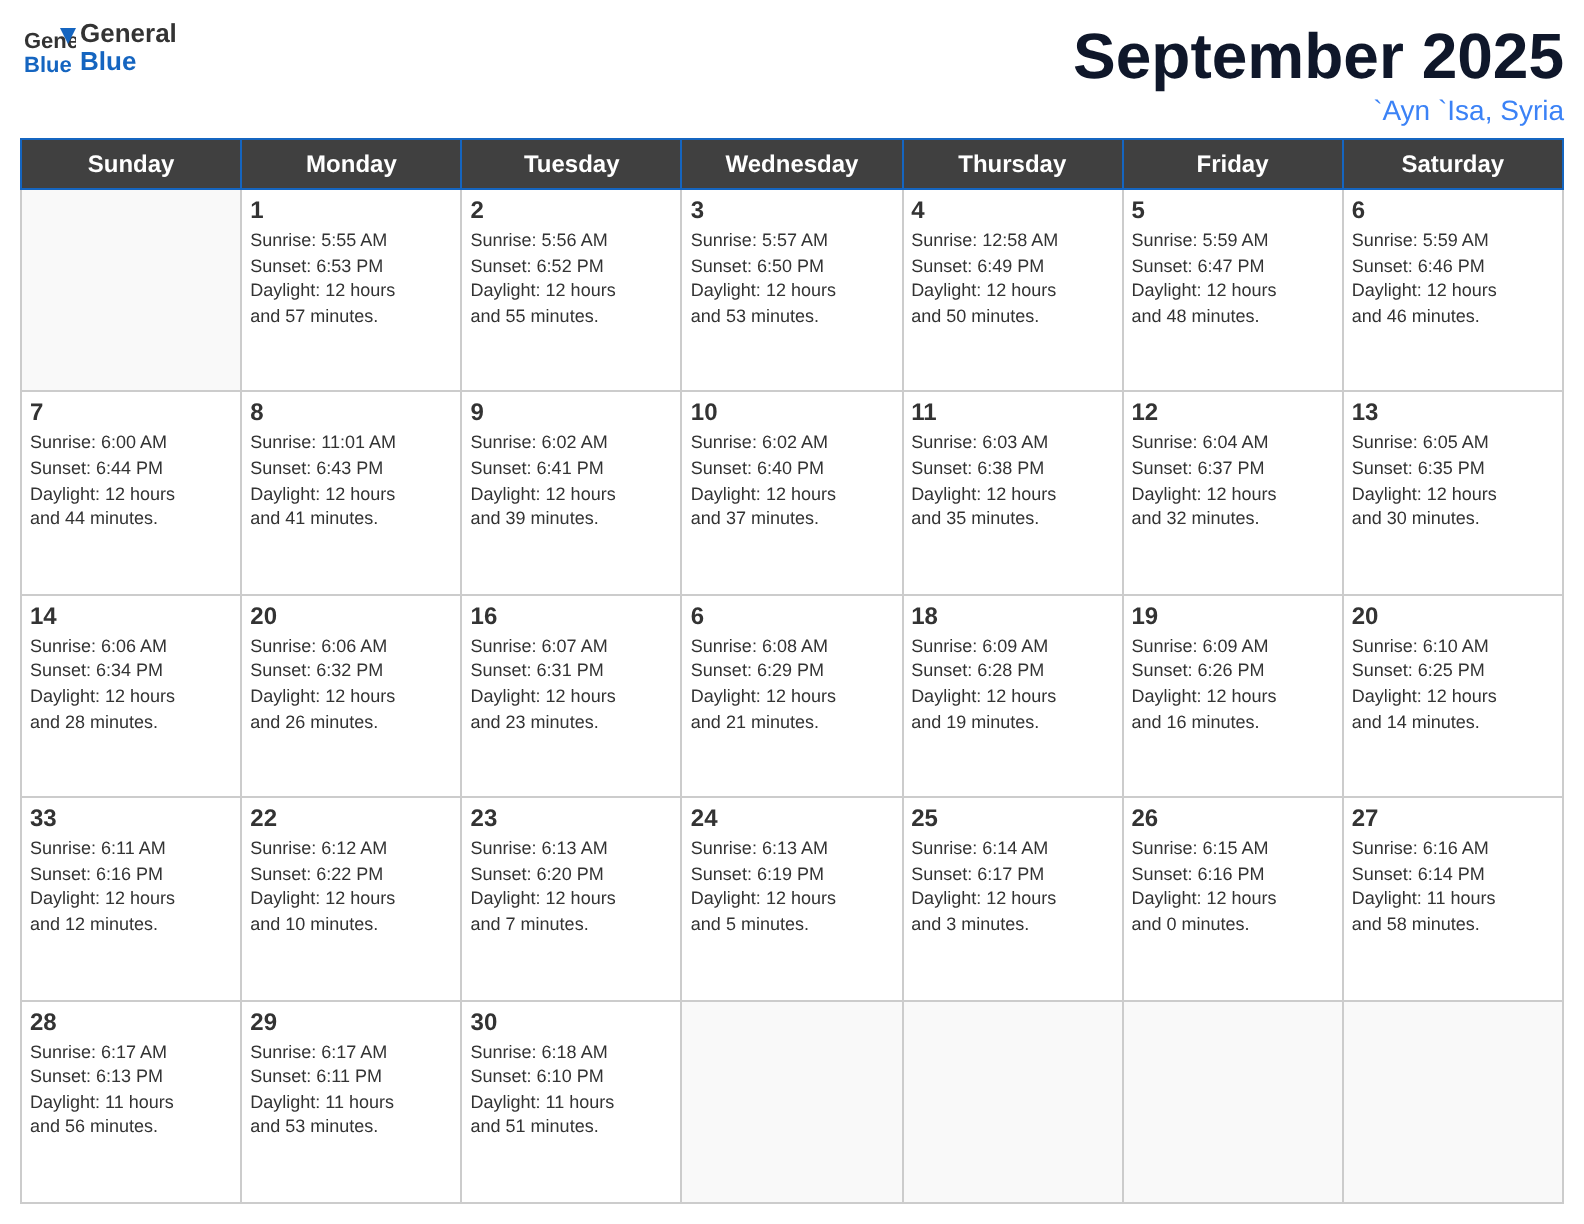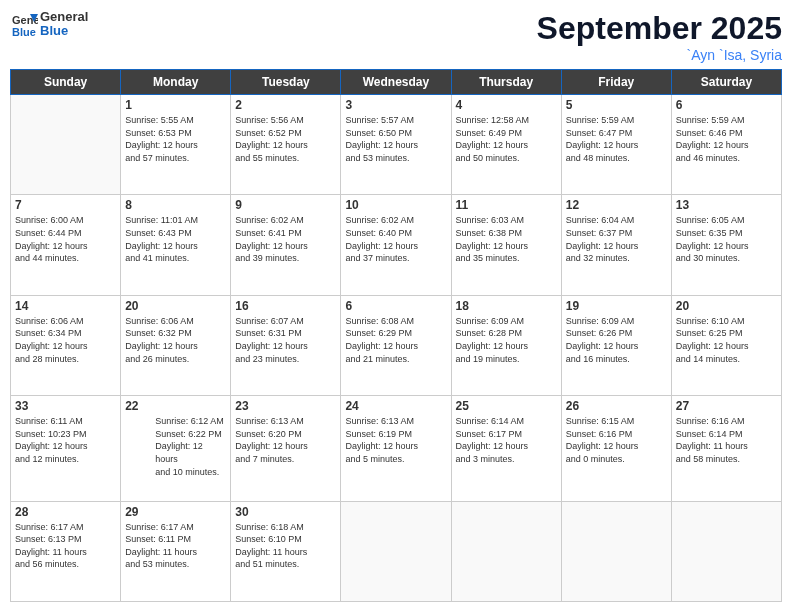--- a/index.html
+++ b/index.html
@@ -263,27 +263,27 @@
             <div class="day-info" style="white-space: pre-line;">Sunrise: 6:10 AM
 Sunset: 6:25 PM
 Daylight: 12 hours
 and 14 minutes.</div>
           </td>
         </tr>
         <tr>
           <td>
             <span class="day-number">33</span>
             <div class="day-info" style="white-space: pre-line;">Sunrise: 6:11 AM
-Sunset: 10:23 PM
+Sunset: 6:16 PM
 Daylight: 12 hours
 and 12 minutes.</div>
           </td>
           <td>
             <span class="day-number">22</span>
-            <div class="day-info" style="white-space: pre-line; margin-left: 30px;">Sunrise: 6:12 AM
+            <div class="day-info" style="white-space: pre-line;">Sunrise: 6:12 AM
 Sunset: 6:22 PM
 Daylight: 12 hours
 and 10 minutes.</div>
           </td>
           <td>
             <span class="day-number">23</span>
             <div class="day-info" style="white-space: pre-line;">Sunrise: 6:13 AM
 Sunset: 6:20 PM
 Daylight: 12 hours
 and 7 minutes.</div>

